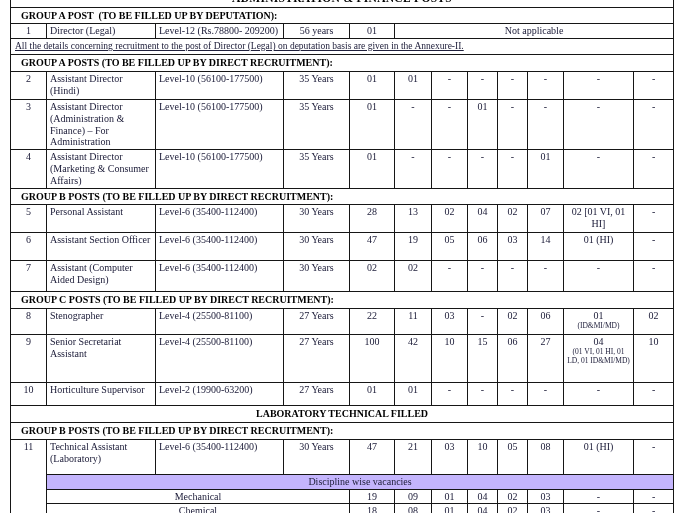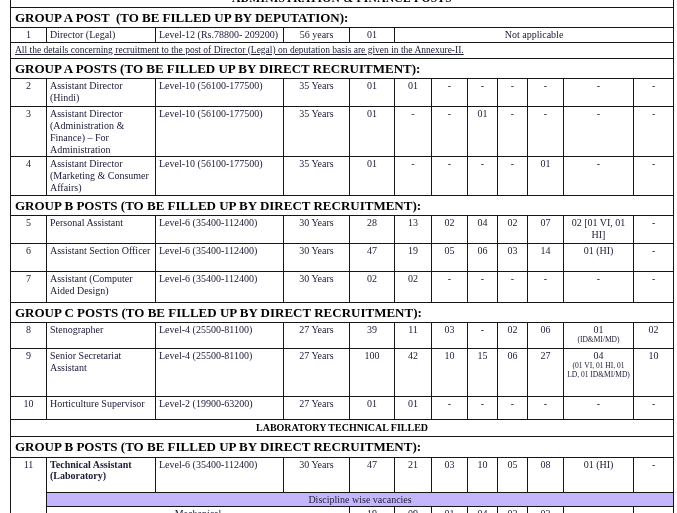--- a/index.html
+++ b/index.html
@@ -7,23 +7,23 @@
          font-family:"Liberation Serif", serif; }
   .canvas { position:relative; width:677px; height:513px; overflow:hidden; background:#fff; }
 
   table.vac { border-collapse:collapse; table-layout:fixed; width:663px; margin-left:10px;
               color:#20203c; }
   table.vac td { border:1px solid #161616; font-size:10px; line-height:1.18;
                  padding:1px 3px; vertical-align:top; overflow:hidden; word-wrap:break-word; }
   td.c { text-align:center; padding:1px 1px; }
   td.post { padding-left:4px; }
   td.lvl { padding-left:4px; }
-  .bold { font-weight:bold; }
-
-  tr.ghdr td { font-weight:bold; color:#000; white-space:pre-wrap; padding:2px 4px; font-size:13px; }
+  .bold { font-weight:normal; }
+
+  tr.ghdr td { font-weight:bold; color:#000; white-space:pre-wrap; padding:2px 10px; font-size:10px; }
   tr.note td { font-size:9.5px; padding:2px 4px;text-decoration:underline; }
   tr.sec td  { font-weight:bold; color:#000; text-align:center; font-size:10px; padding:2px 0; }
   tr.gray td { background:#c4b5fd; text-align:center; font-size:10px; padding:1px 0; }
   tr.disc td.dname { text-align:center; }
 
   tr.toprow td { border-top:none; border-left:1px solid #161616; border-right:1px solid #161616; padding:0; }
   .title-clip { height:6px; overflow:hidden; }
   .title-clip span { display:block; margin-top:-8px; text-align:center; font-weight:bold;
                      color:#000; font-size:11.5px; line-height:13px; letter-spacing:.3px; }
 
@@ -197,21 +197,21 @@
 
 <tr class="ghdr h13">
   <td colspan="12">GROUP C POSTS (TO BE FILLED UP BY DIRECT RECRUITMENT):</td>
 </tr>
 
 <tr class="h26">
   <td class="c">8</td>
   <td class="post">Stenographer</td>
   <td class="lvl">Level-4 (25500-81100)</td>
   <td class="c">27 Years</td>
-  <td class="c">39</td>
+  <td class="c">22</td>
   <td class="c">11</td>
   <td class="c">03</td>
   <td class="c">-</td>
   <td class="c">02</td>
   <td class="c">06</td>
   <td class="c">
             <span class="pwmain">01</span>
             <span class="pwsub">(ID&amp;MI/MD)</span>
           </td>
   <td class="c">02</td>

